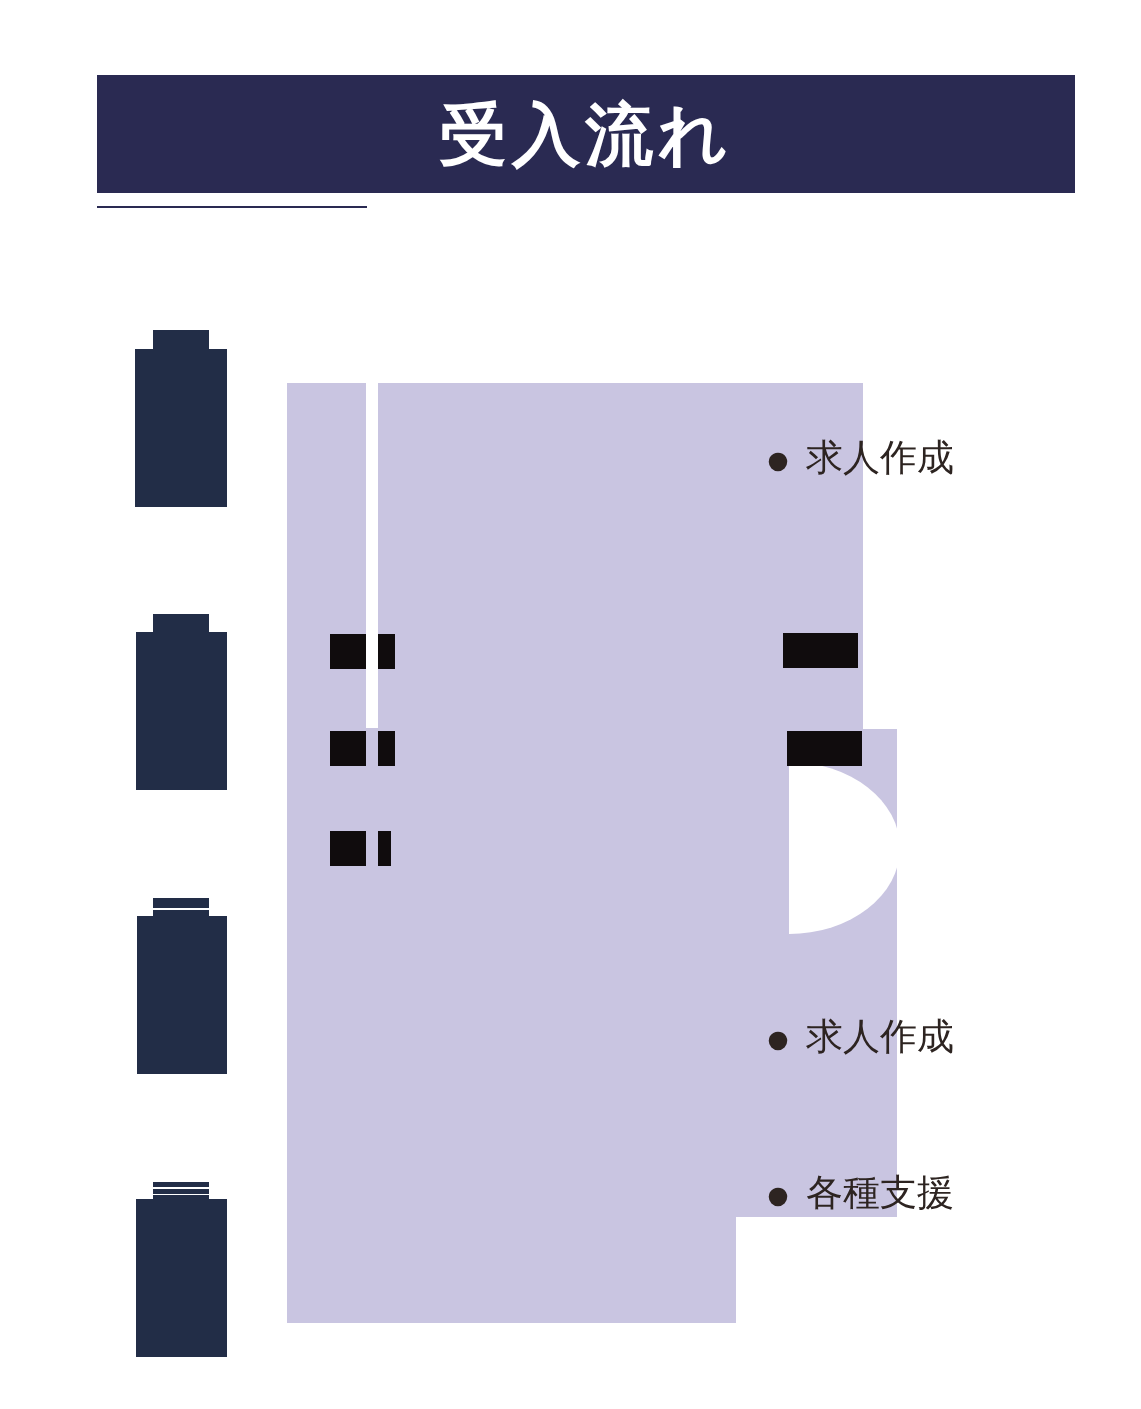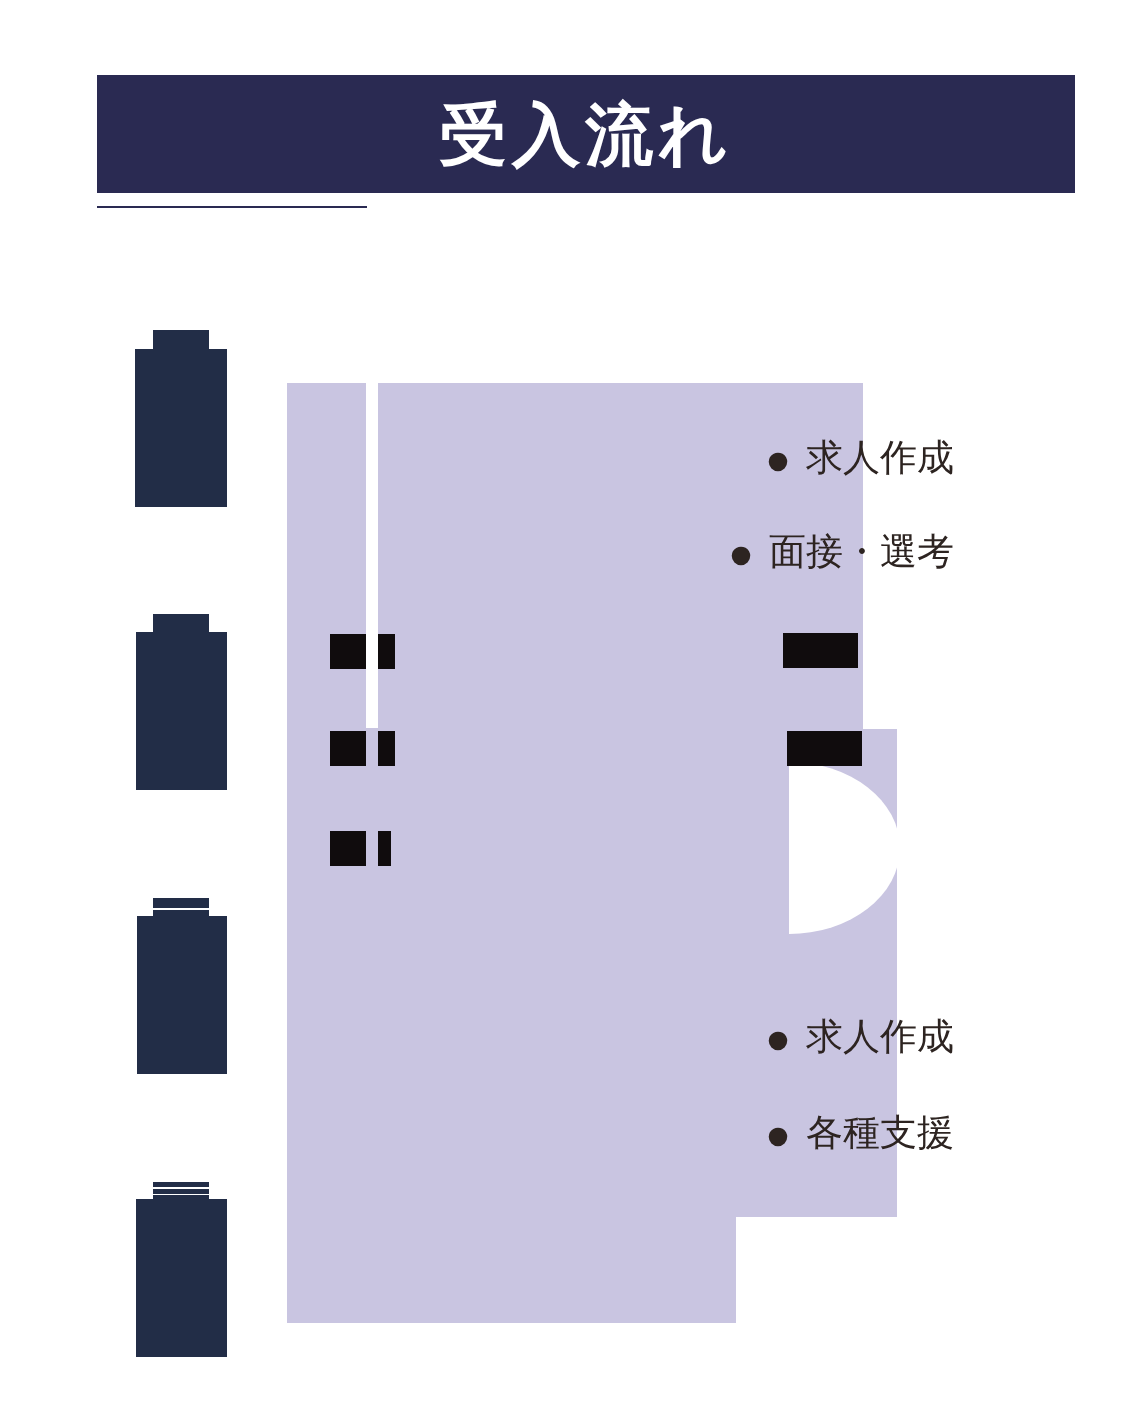--- a/index.html
+++ b/index.html
@@ -47,27 +47,24 @@
   <div class="hbox" style="left:330px;top:731px;width:36px;height:35px;z-index:3"></div>
   <div class="hbox" style="left:378px;top:731px;width:17px;height:35px;z-index:3"></div>
   <div class="hbox" style="left:787px;top:731px;width:75px;height:35px;z-index:3"></div>
 
   <div class="hbox" style="left:330px;top:831px;width:36px;height:35px;z-index:3"></div>
   <div class="hbox" style="left:378px;top:831px;width:13px;height:35px;z-index:3"></div>
 
   <div class="step" style="top:431px">
     <span class="dot">●</span><span>求人作成</span>
   </div>
-  <div class="step" style="top:525px">
-    <span class="dot">●</span><span>面接・選考</span>
-  </div>
   <div class="step" style="top:1010px">
     <span class="dot">●</span><span>求人作成</span>
   </div>
-  <div class="step" style="top:1106px">
+  <div class="step" style="top:1166px">
     <span class="dot">●</span><span>各種支援</span>
   </div>
 
   <div>
     <div class="ic" style="left:153px;top:330px;width:56px;height:19px"></div>
     <div class="ic" style="left:135px;top:349px;width:92px;height:158px"></div>
   </div>
   <div>
     <div class="ic" style="left:153px;top:614px;width:56px;height:18px"></div>
     <div class="ic" style="left:136px;top:632px;width:91px;height:158px"></div>

